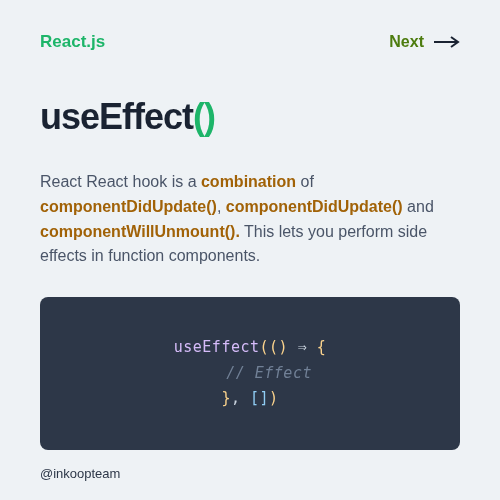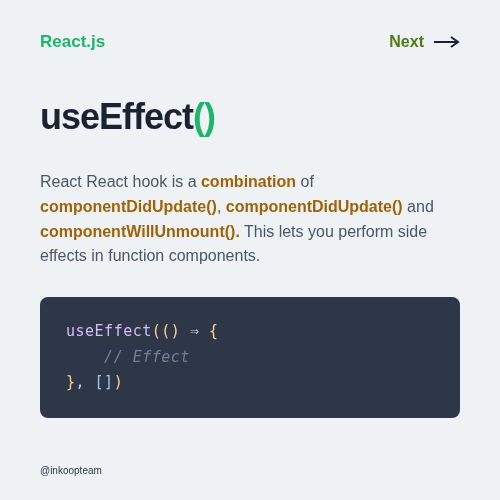--- a/index.html
+++ b/index.html
@@ -57,38 +57,39 @@
       margin-bottom: 28px;
       font-weight: 400;
     }
     .description b {
       color: #a16207;
       font-weight: 700;
     }
     .code-block {
       background: #2d3748;
       border-radius: 8px;
-      padding: 22px 26px;
+      padding: 38px 26px;
       font-family: 'Menlo', 'Monaco', 'Consolas', monospace;
       font-size: 15px;
       line-height: 1.7;
       letter-spacing: 0.5px;
       color: #cbd5e0;
       white-space: pre;
+      text-align: center;
     }
     .tok-fn { color: #d6bcfa; }
     .tok-punc { color: #fbd38d; }
     .tok-arrow { color: #cbd5e0; }
     .tok-comment { color: #718096; font-style: italic; }
     .tok-bracket { color: #90cdf4; }
     .footer {
       margin-top: auto;
       display: flex;
       justify-content: space-between;
-      font-size: 10px;
+      font-size: 13px;
       color: #2d3748;
       padding-top: 16px;
     }
   </style>
 </head>
 <body>
 
 <div class="header">
   <div class="brand">React.js</div>
   <div class="next-link">

